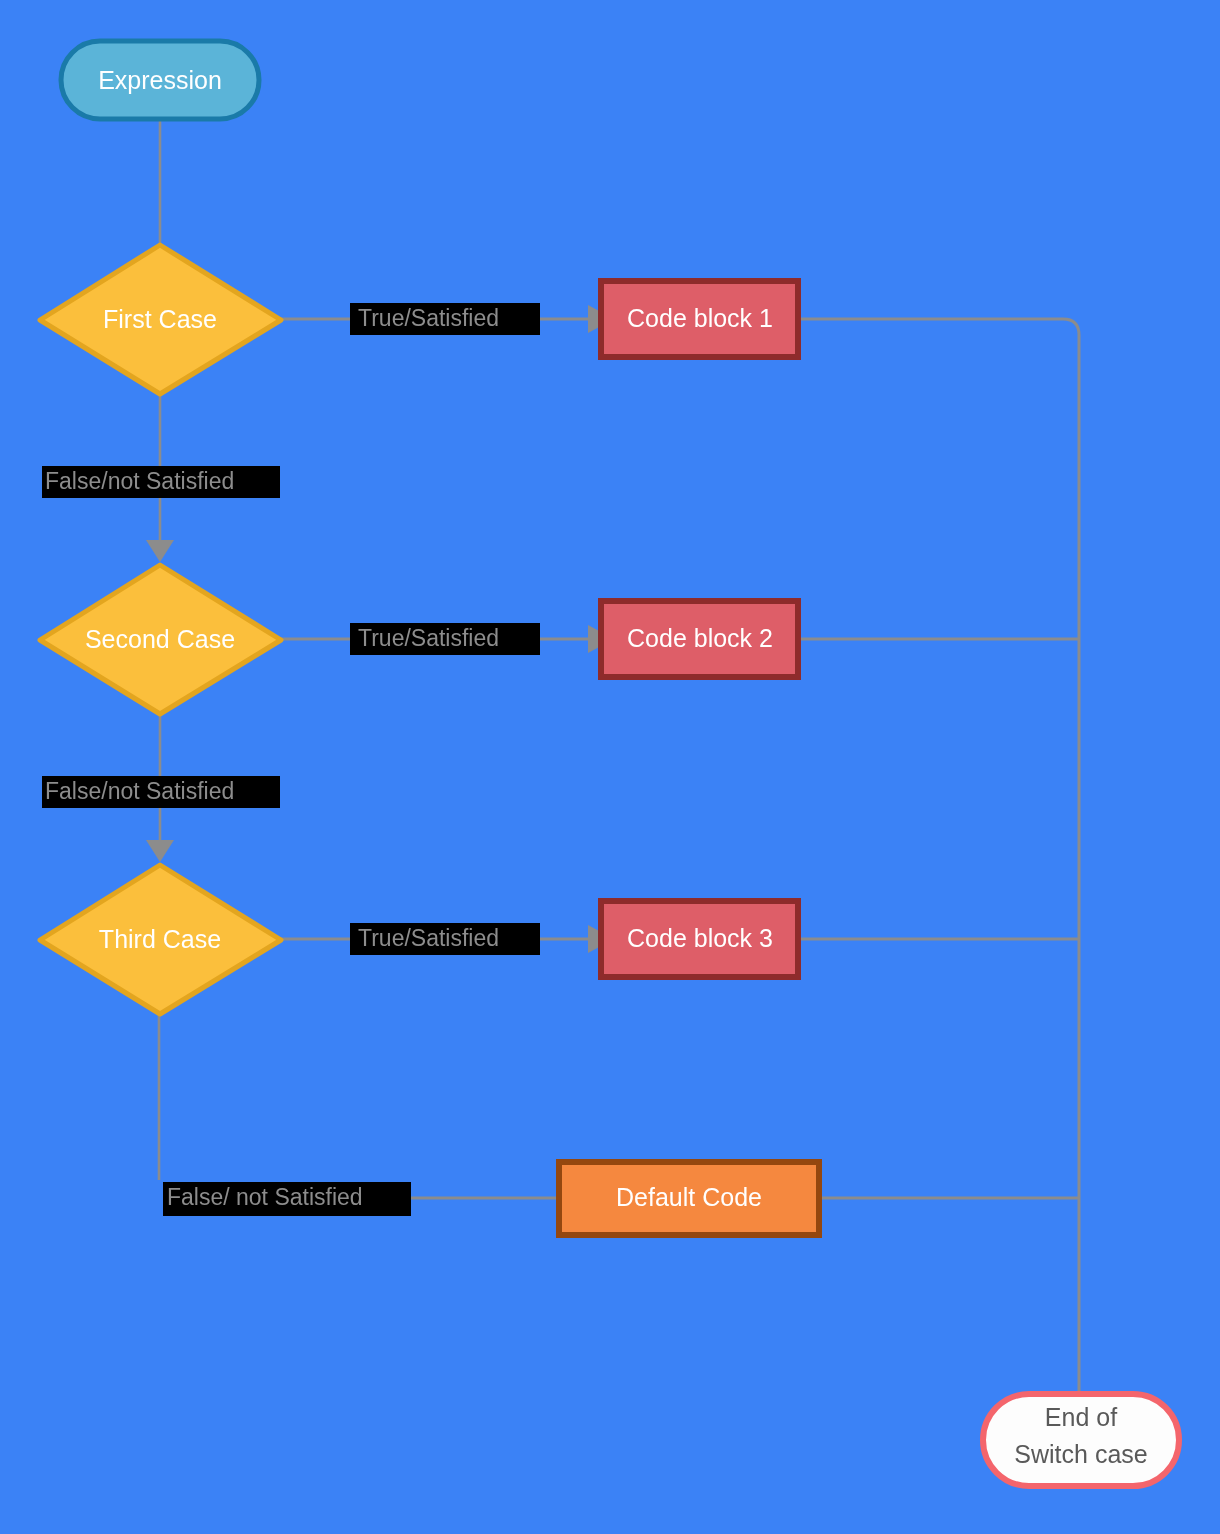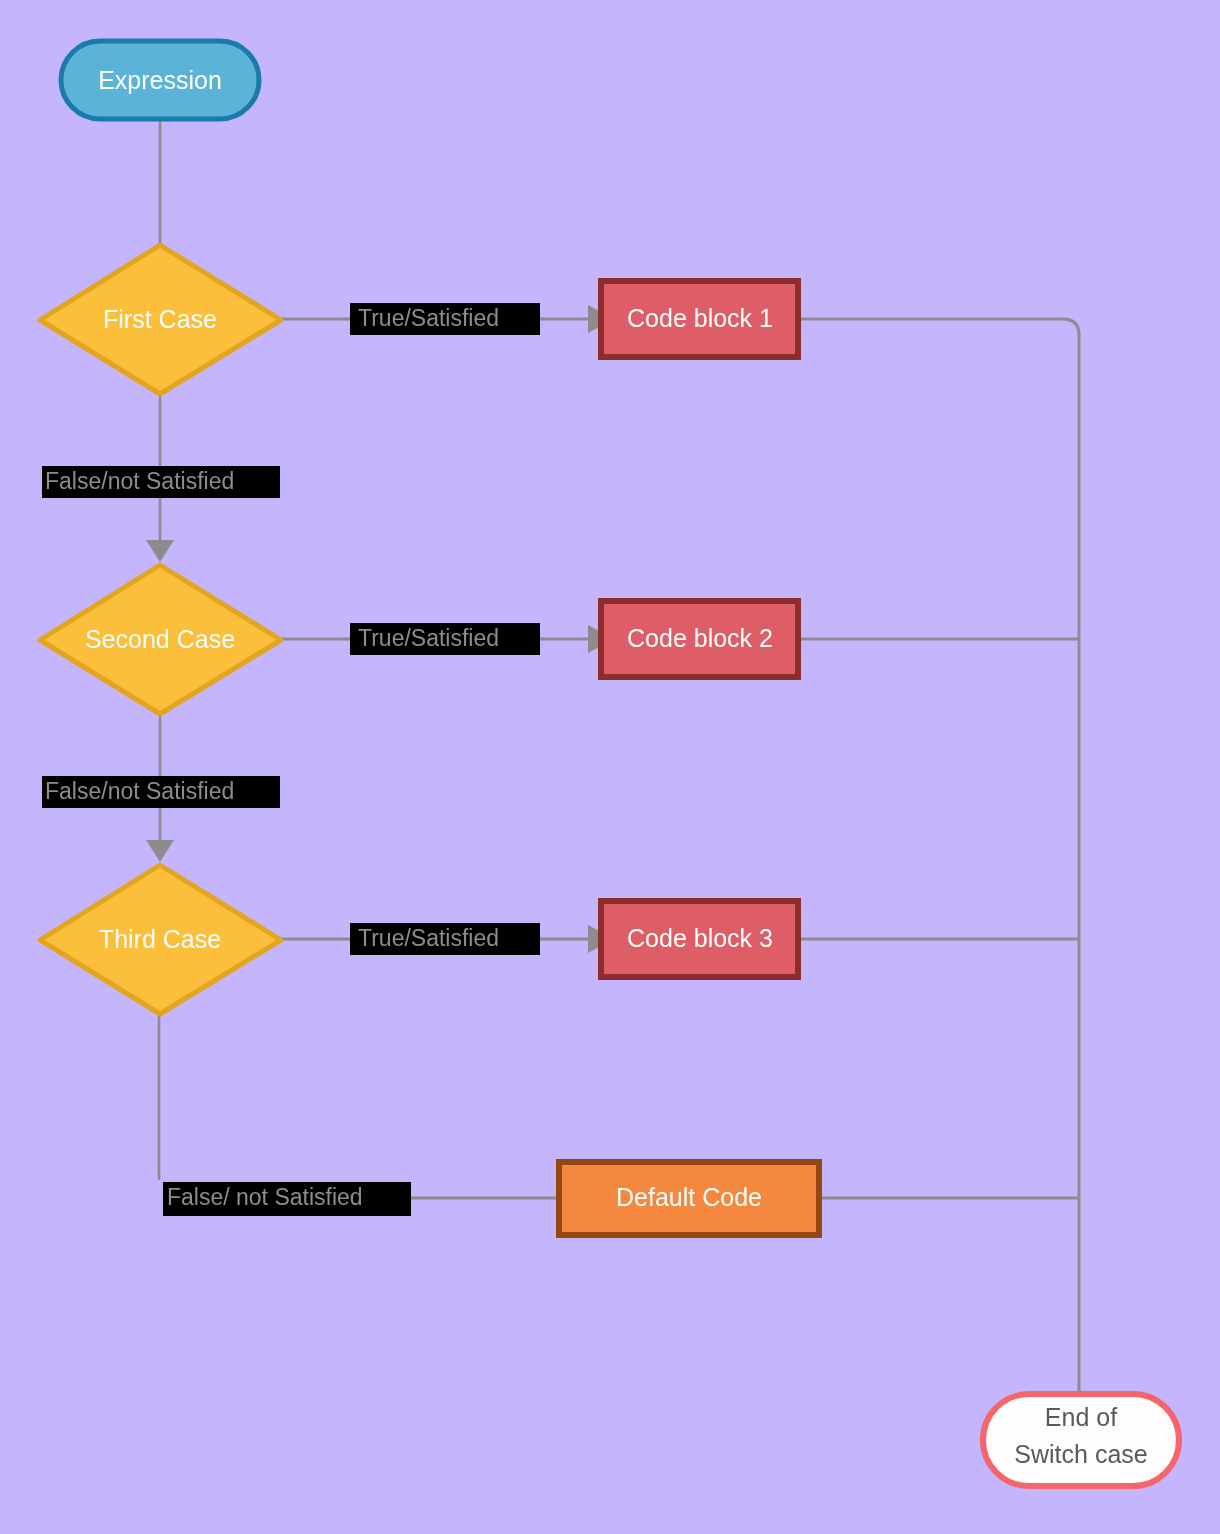--- a/index.html
+++ b/index.html
@@ -10,21 +10,21 @@
   body {
     width: 1220px;
     height: 1534px;
     overflow: hidden;
     font-family: "Liberation Sans", sans-serif;
   }
   #diagram-root {
     position: relative;
     width: 1220px;
     height: 1534px;
-    background: #c4b5fd;
+    background: #3b82f6;
   }
   svg.flow {
     position: absolute;
     left: 0;
     top: 0;
     width: 1220px;
     height: 1534px;
     display: block;
   }
   .node-text {

